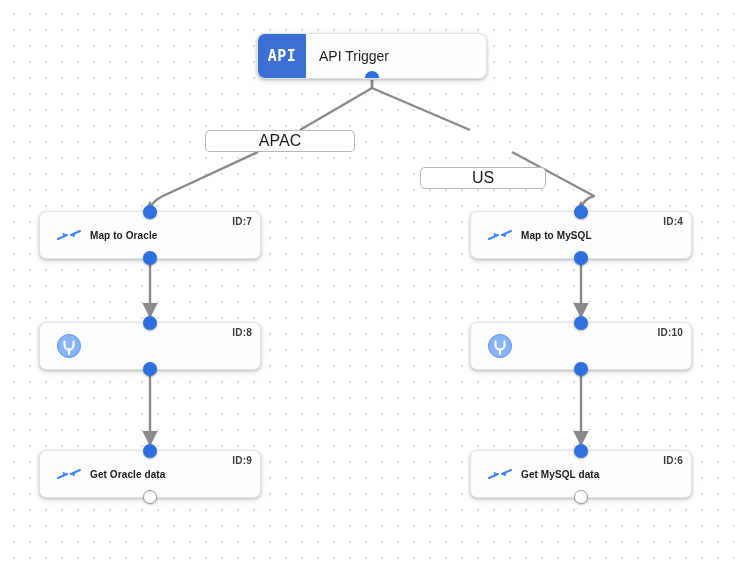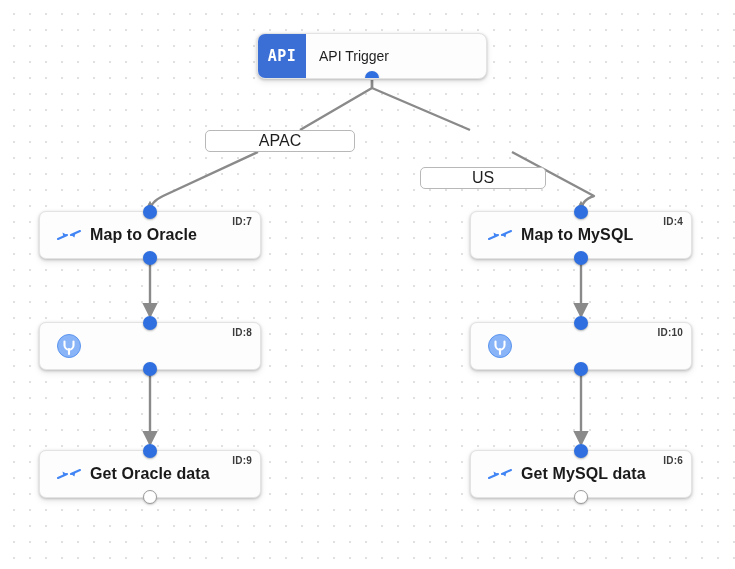--- a/index.html
+++ b/index.html
@@ -33,21 +33,21 @@
     box-sizing: border-box;
     background: #fdfdfd;
     border: 1px solid #e3e3e3;
     border-radius: 7px;
     box-shadow: 0 1px 3px rgba(0,0,0,0.22), 0 3px 7px rgba(0,0,0,0.09);
     display: flex;
     align-items: center;
     overflow: visible;
   }
   .node-title {
-    font-size: 16px;
+    font-size: 10px;
     font-weight: bold;
     color: #1a1a1a;
     letter-spacing: 0.1px;
     white-space: nowrap;
   }
   .node-id {
     position: absolute;
     top: 4px;
     right: 8px;
     font-size: 10px;

